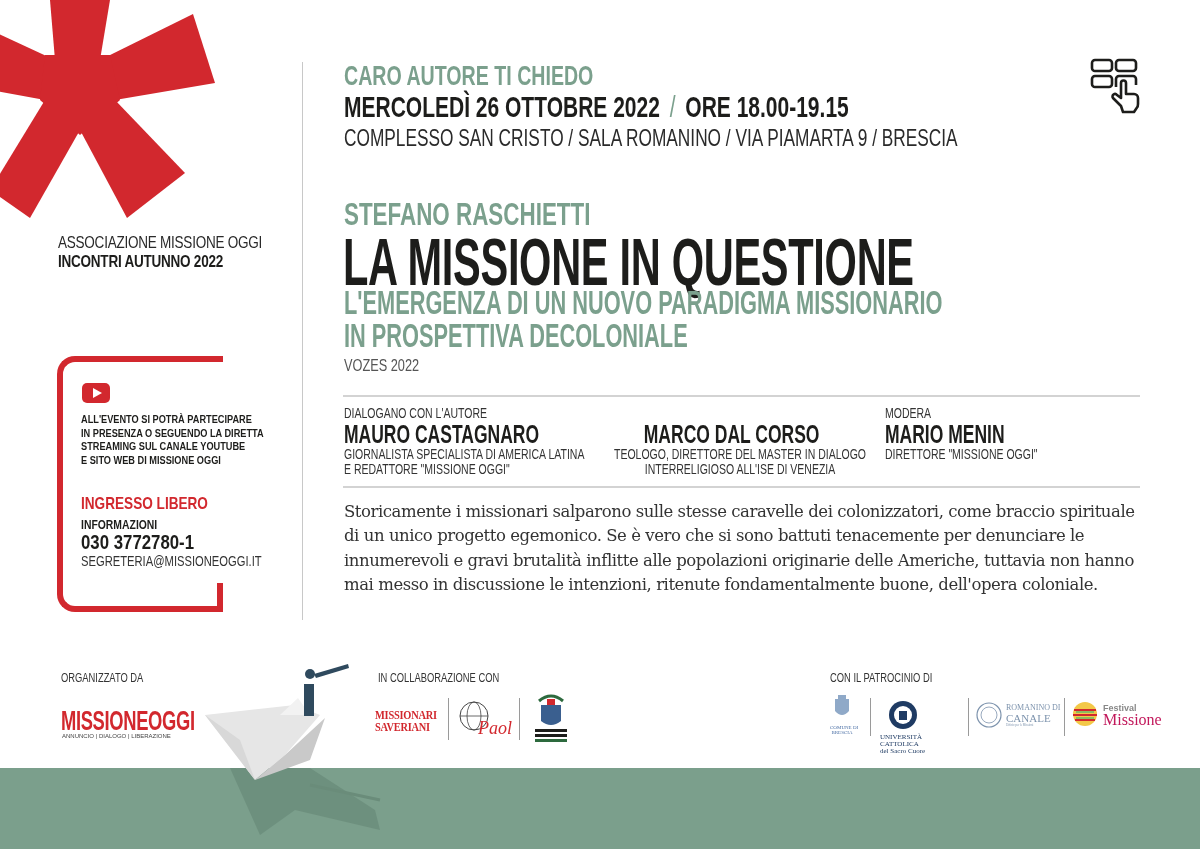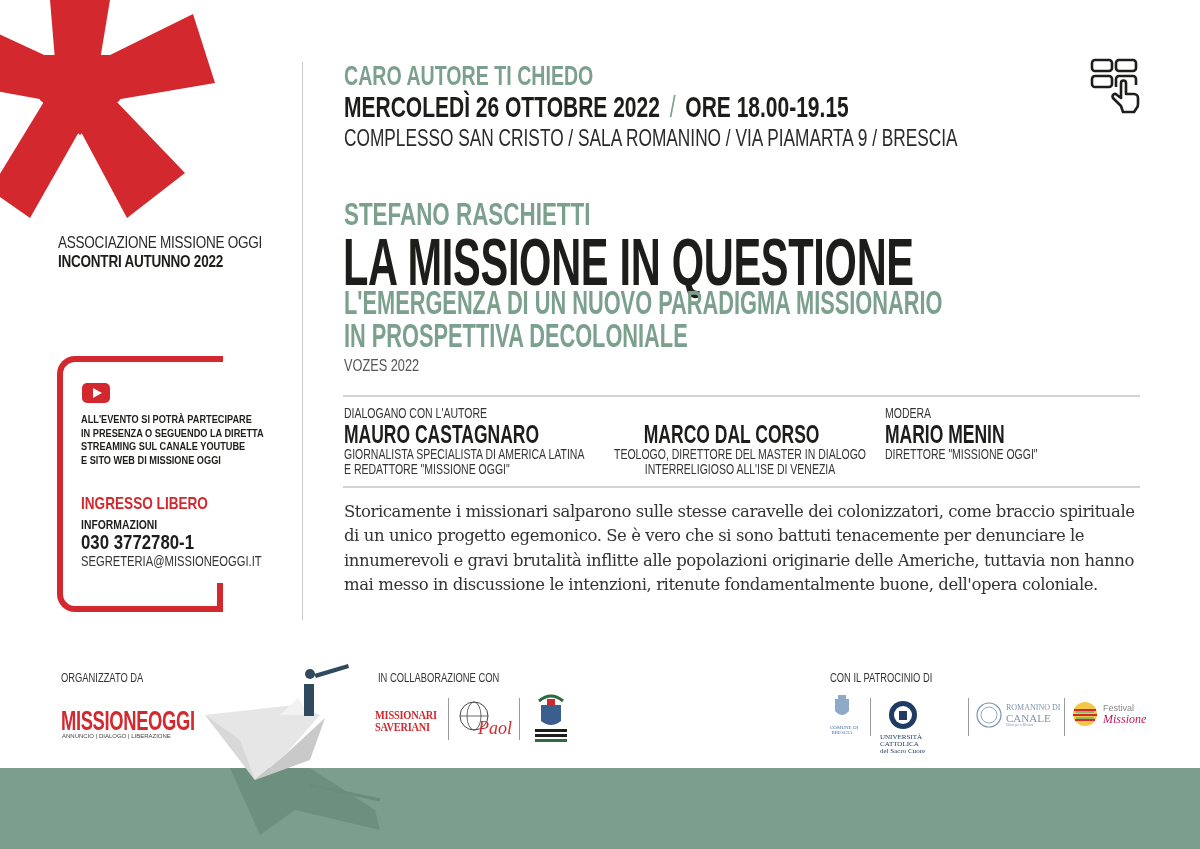--- a/index.html
+++ b/index.html
@@ -234,16 +234,16 @@
 </div>
 <div class="logo-sep" style="left:1064px; top:698px; height:38px;"></div>
 
 <div class="patron" style="left:1071px; top:700px; display:flex; align-items:center; gap:4px;">
   <svg width="28" height="28" viewBox="0 0 28 28">
     <circle cx="14" cy="14" r="12" fill="#f3c848"></circle>
     <path d="M3 10 h22 M2 15 h24 M4 20 h20" stroke="#d2282e" stroke-width="2"></path>
     <path d="M5 12 h18 M5 18 h18" stroke="#6bb86a" stroke-width="1.5"></path>
   </svg>
   <div style="line-height:11px;">
-    <div style="font-size:9px;color:#888;">Festival</div>
-    <div style="font-family:'Liberation Serif',serif;font-style:italic;font-size:12px;color:#c2185b;">Missione</div>
+    <div style="font-size:9px;color:#888;font-weight:bold;">Festival</div>
+    <div style="font-family:'Liberation Serif',serif;font-size:16px;color:#c2185b;">Missione</div>
   </div>
 </div>
 
 </body></html>

